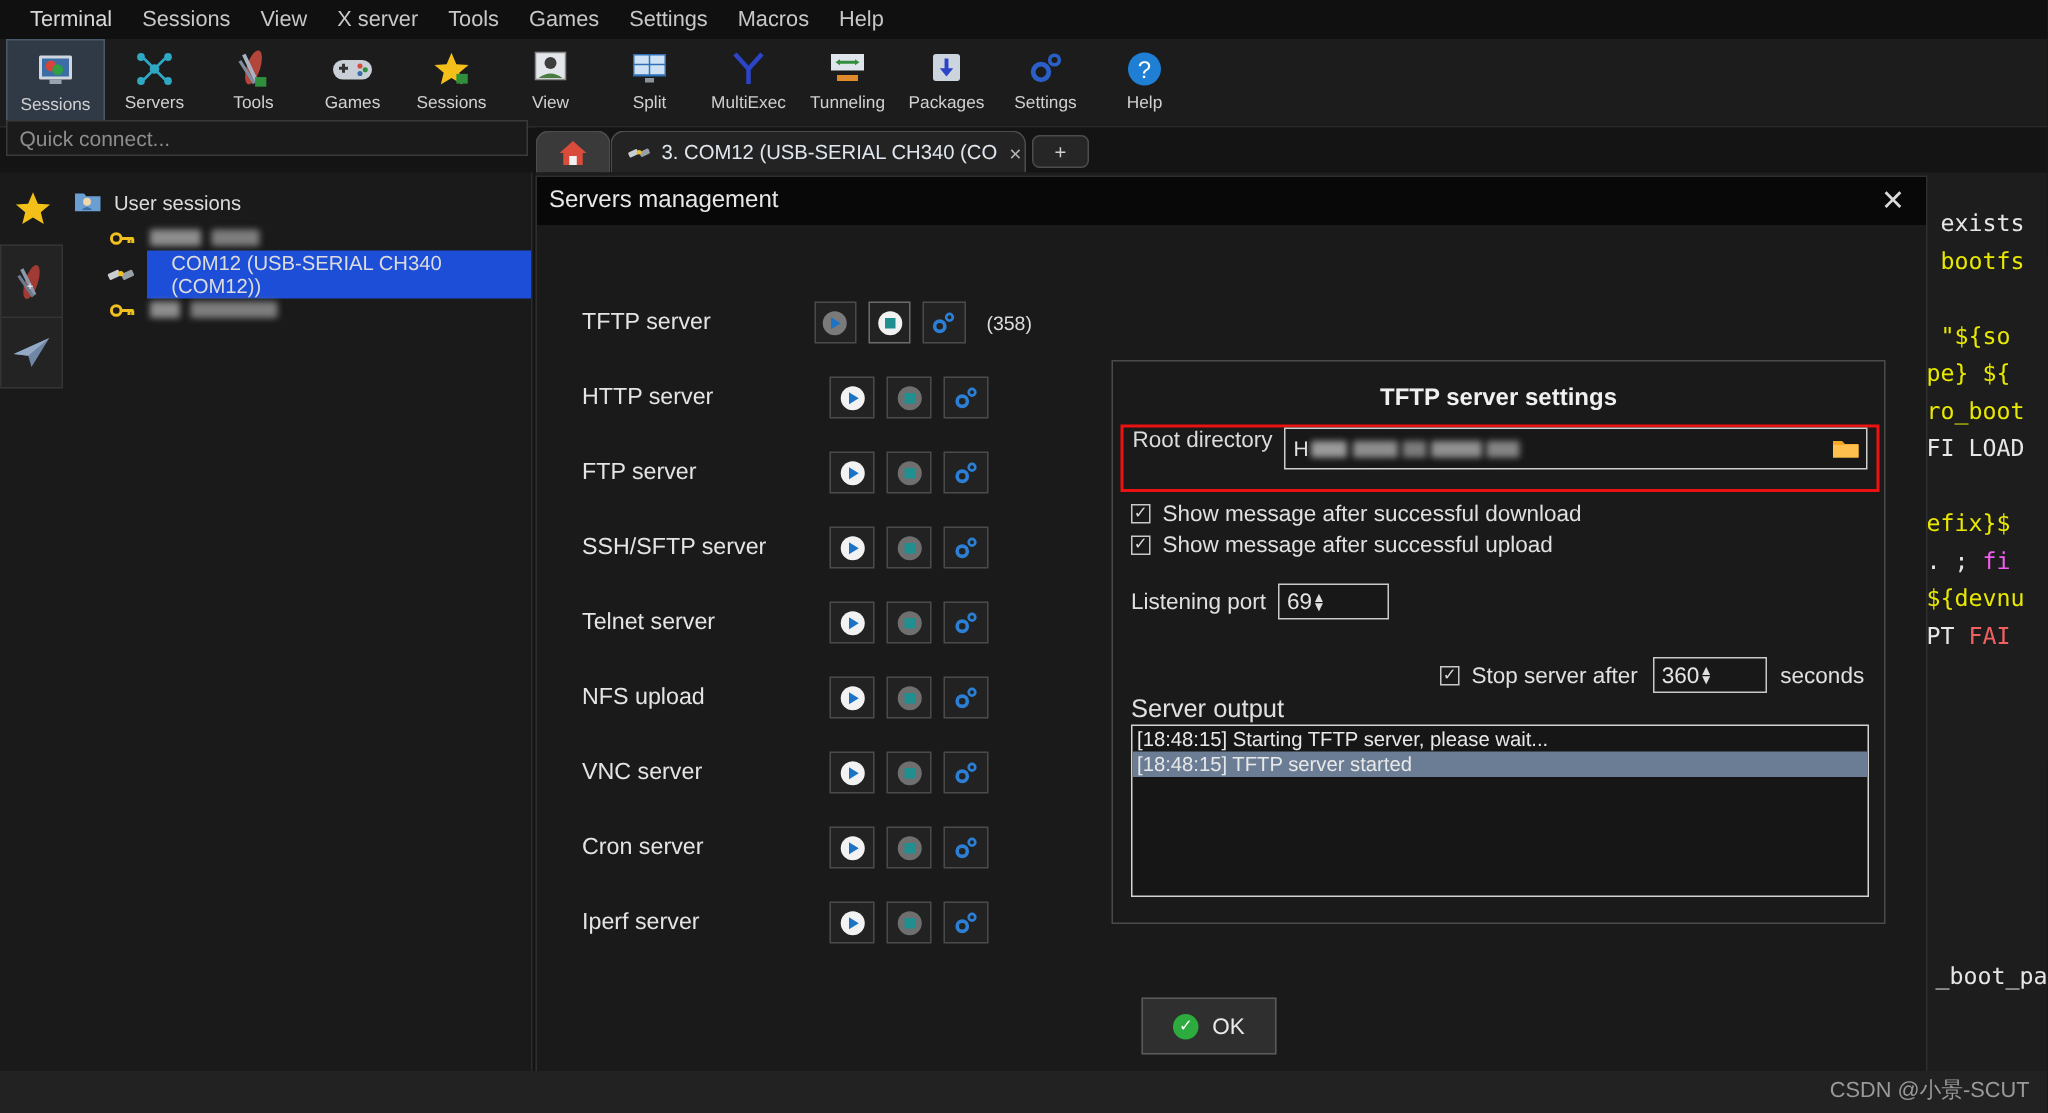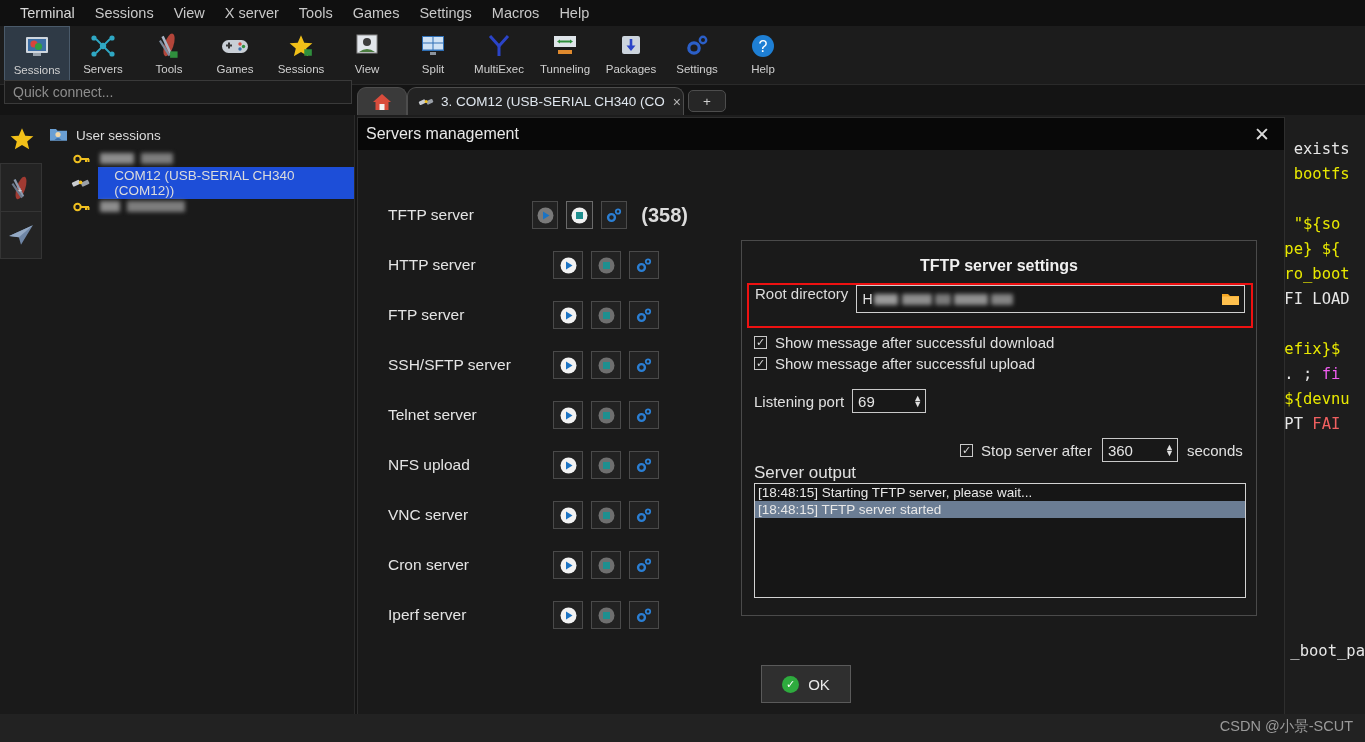--- a/index.html
+++ b/index.html
@@ -108,21 +108,21 @@
 
   
   .srv-list { position: absolute; left: 30px; top: 40px; width: 300px; }
   .srv-row { display: flex; align-items: center; height: 50px; }
   .srv-name { width: 165px; color: #e4e4e4; font-size: 15.5px; }
   .sbtn {
     width: 30px; height: 28px; border: 1px solid #4a4a4a; background: #222;
     display: flex; align-items: center; justify-content: center; margin-right: 8px;
   }
   .sbtn.on { border-color: #6a6a6a; }
-  .srv-count { color: #dcdcdc; font-size: 20px; margin-left: 6px; font-weight: bold; }
+  .srv-count { color: #dcdcdc; font-size: 13px; margin-left: 6px; }
 
   
   .settings {
     position: absolute; left: 383px; top: 90px; width: 516px; height: 376px;
     background: #1a1a1a; border: 1px solid #4a4a4a;
   }
   .settings h3 {
     text-align: center; color: #f0f0f0; font-size: 16px; font-weight: bold; margin-top: 16px;
   }
   .rootbox {
@@ -137,21 +137,21 @@
   .rootfield .pathwrap { display: flex; align-items: center; color: #e0e0e0; font-size: 14px; }
   .chk-row { display: flex; align-items: center; margin: 0 0 4px 12px; }
   .chkbox {
     width: 13px; height: 13px; border: 1px solid #c9c9c9; margin-right: 8px;
     display: flex; align-items: center; justify-content: center;
     color: #dcdcdc; font-size: 11px; line-height: 1;
   }
   .chk-lbl { color: #e0e0e0; font-size: 15px; }
   .spin {
     height: 24px; border: 1px solid #c9c9c9; background: #181818;
-    display: flex; align-items: center; justify-content: space-between;
+    display: flex; align-items: center; 
     color: #e4e4e4; font-size: 15px; padding: 0 3px 0 5px;
   }
   .spin .arrows { display: flex; flex-direction: column; line-height: 6px; font-size: 9px; color: #e0e0e0; }
   .out-label { color: #e0e0e0; font-size: 17px; }
   .out-box {
     border: 1px solid #d2d2d2; background: #161616; height: 115px; overflow: hidden;
     font-size: 13.5px;
   }
   .out-box .line { color: #e8e8e8; padding: 1px 3px; white-space: nowrap; }
   .out-box .line.sel { background: #6b7d94; }

